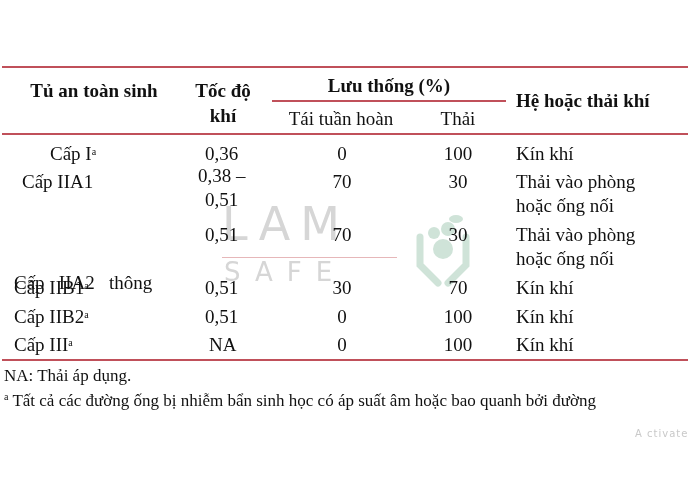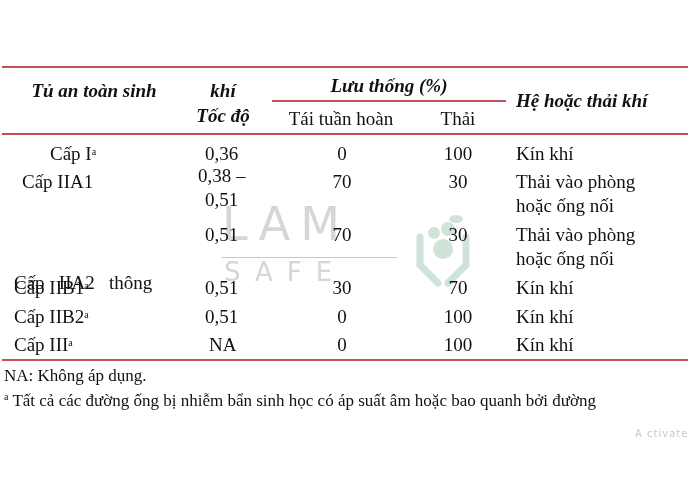--- a/index.html
+++ b/index.html
@@ -2,21 +2,21 @@
 <html><head>
 <meta charset="utf-8">
 <style>
   html, body { margin:0; padding:0; }
   body {
     width:690px; height:500px; background:#ffffff; position:relative; overflow:hidden;
     font-family: "Liberation Serif", "DejaVu Serif", serif; color:#111;
   }
   .abs { position:absolute; white-space:nowrap; }
   .hline { position:absolute; height:2px; background:#c0505a; }
-  .hdr { font-weight:bold; font-style:italic; font-size:19px; }
+  .hdr { font-weight:bold; font-size:19px; }
   .cell { font-size:19px; line-height:24px; }
   .center { text-align:center; }
   sup { font-size:10px; vertical-align:top; position:relative; top:-2px; }
   .watermark { position:absolute; left:222px; top:205px; width:250px; height:90px; pointer-events:none; }
   .wm-text { position:absolute; font-family:"DejaVu Sans", sans-serif; color:#d6d6d6; letter-spacing:10px; }
   .wm-line { position:absolute; height:1px; background:#e6b7b9; }
   .note { font-size:17px; line-height:24px; }
   .faint { color:#c9c9c9; font-size:10px; font-family:"DejaVu Sans", sans-serif; letter-spacing:1px; }
 </style>
 </head>
@@ -41,22 +41,22 @@
 <div class="hline" style="left:2px; top:66px; width:686px;"></div>
 <div class="hline" style="left:272px; top:100px; width:234px;"></div>
 <div class="hline" style="left:2px; top:133px; width:686px;"></div>
 <div class="hline" style="left:2px; top:359px; width:686px;"></div>
 
 <div>
   <div class="abs hdr center" style="left:8px; top:78px; width:172px; line-height:25px;">
     <div>Tủ an toàn sinh</div>
   </div>
   <div class="abs hdr center" style="left:184px; top:78px; width:78px; line-height:25px;">
+    <div>Tốc độ</div>
     <div>khí</div>
-    <div>Tốc độ</div>
   </div>
   <div class="abs hdr center" style="left:272px; top:74px; width:234px; line-height:24px;">Lưu thống (%)</div>
   <div class="abs cell center" style="left:276px; top:107px; width:130px;">Tái tuần hoàn</div>
   <div class="abs cell center" style="left:416px; top:107px; width:84px;">Thải</div>
   <div class="abs hdr" style="left:516px; top:90px;">Hệ hoặc thải khí</div>
 </div>
 
 <div>
 
   <div>
@@ -112,18 +112,18 @@
 
   <div>
     <div class="abs cell" style="left:14px; top:333px;text-align:right;"><span>Cấp III</span><sup>a</sup></div>
     <div class="abs cell" style="left:209px; top:333px;">NA</div>
     <div class="abs cell center" style="left:300px; top:333px; width:84px;">0</div>
     <div class="abs cell center" style="left:416px; top:333px; width:84px;">100</div>
     <div class="abs cell" style="left:516px; top:333px;">Kín khí</div>
   </div>
 </div>
 
-<div class="abs note" style="left:4px; top:364px;">NA: Không áp dụng.</div>
+<div class="abs note" style="left:4px; top:364px;">NA: Thải áp dụng.</div>
 <div class="abs note" style="left:4px; top:389px;">
   <div><sup style="top:-4px;">a</sup><span> Tất cả các đường ống bị nhiễm bẩn sinh học có áp suất âm hoặc bao quanh bởi đường</span></div>
 </div>
 
 <div class="abs faint" style="left:635px; top:428px;">A ctivate</div>
 
 </body></html>

